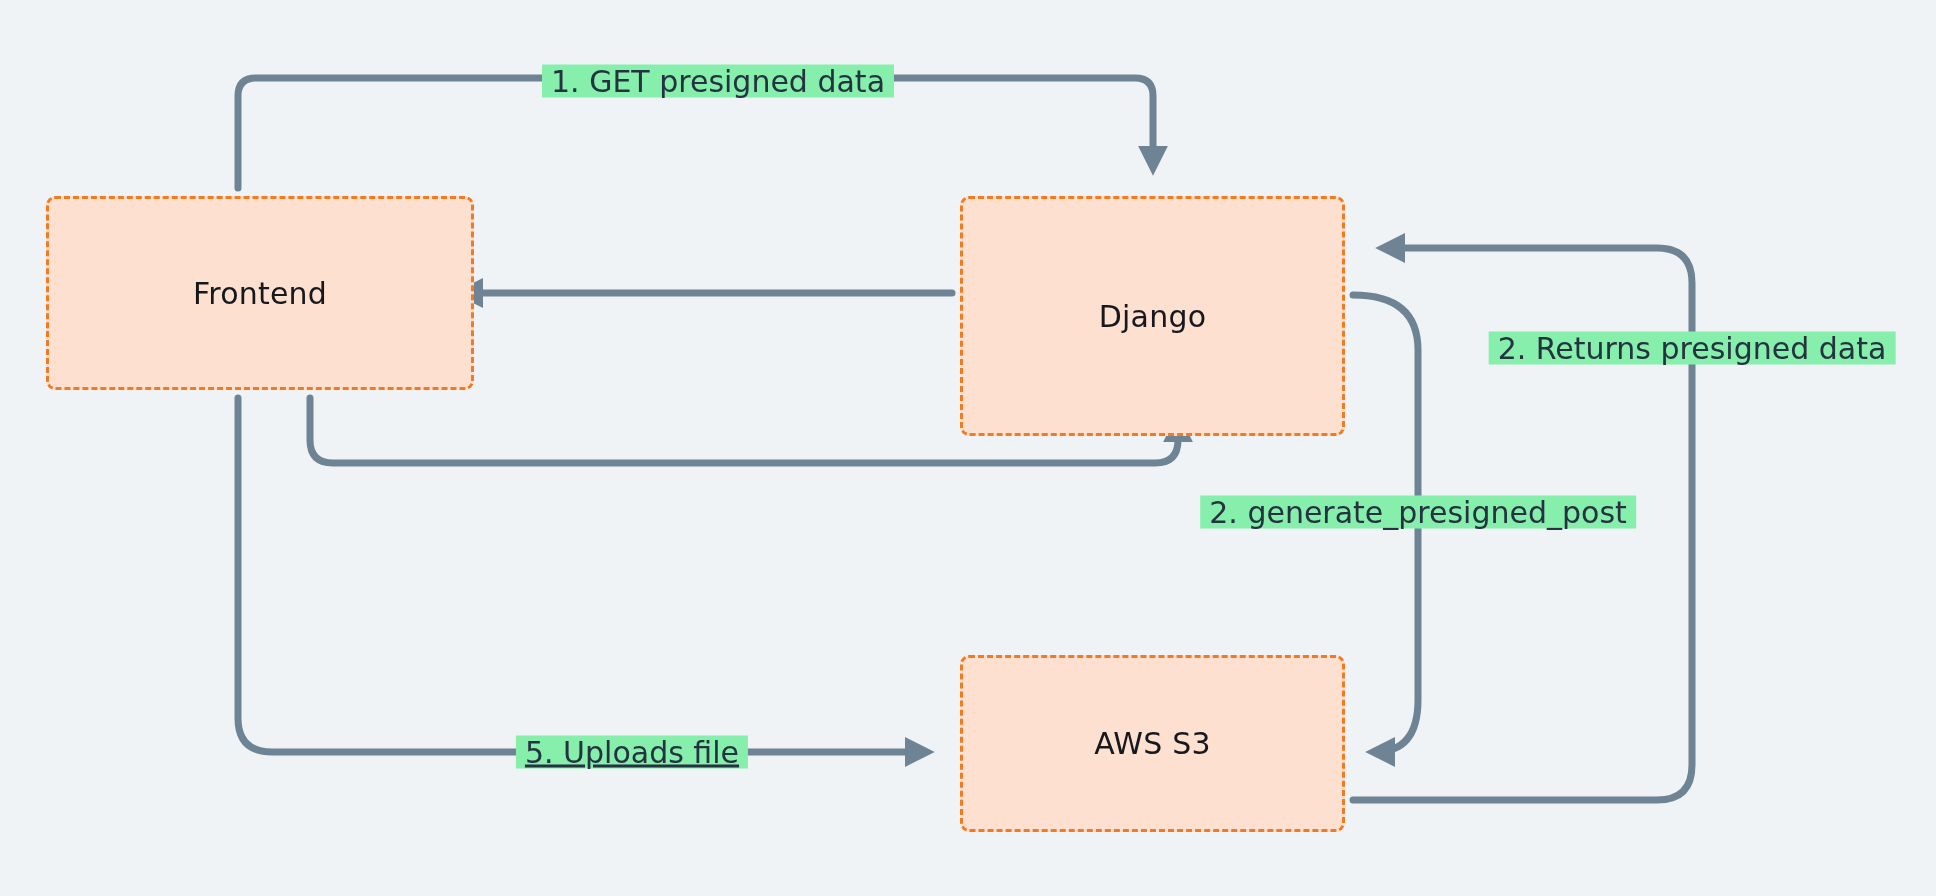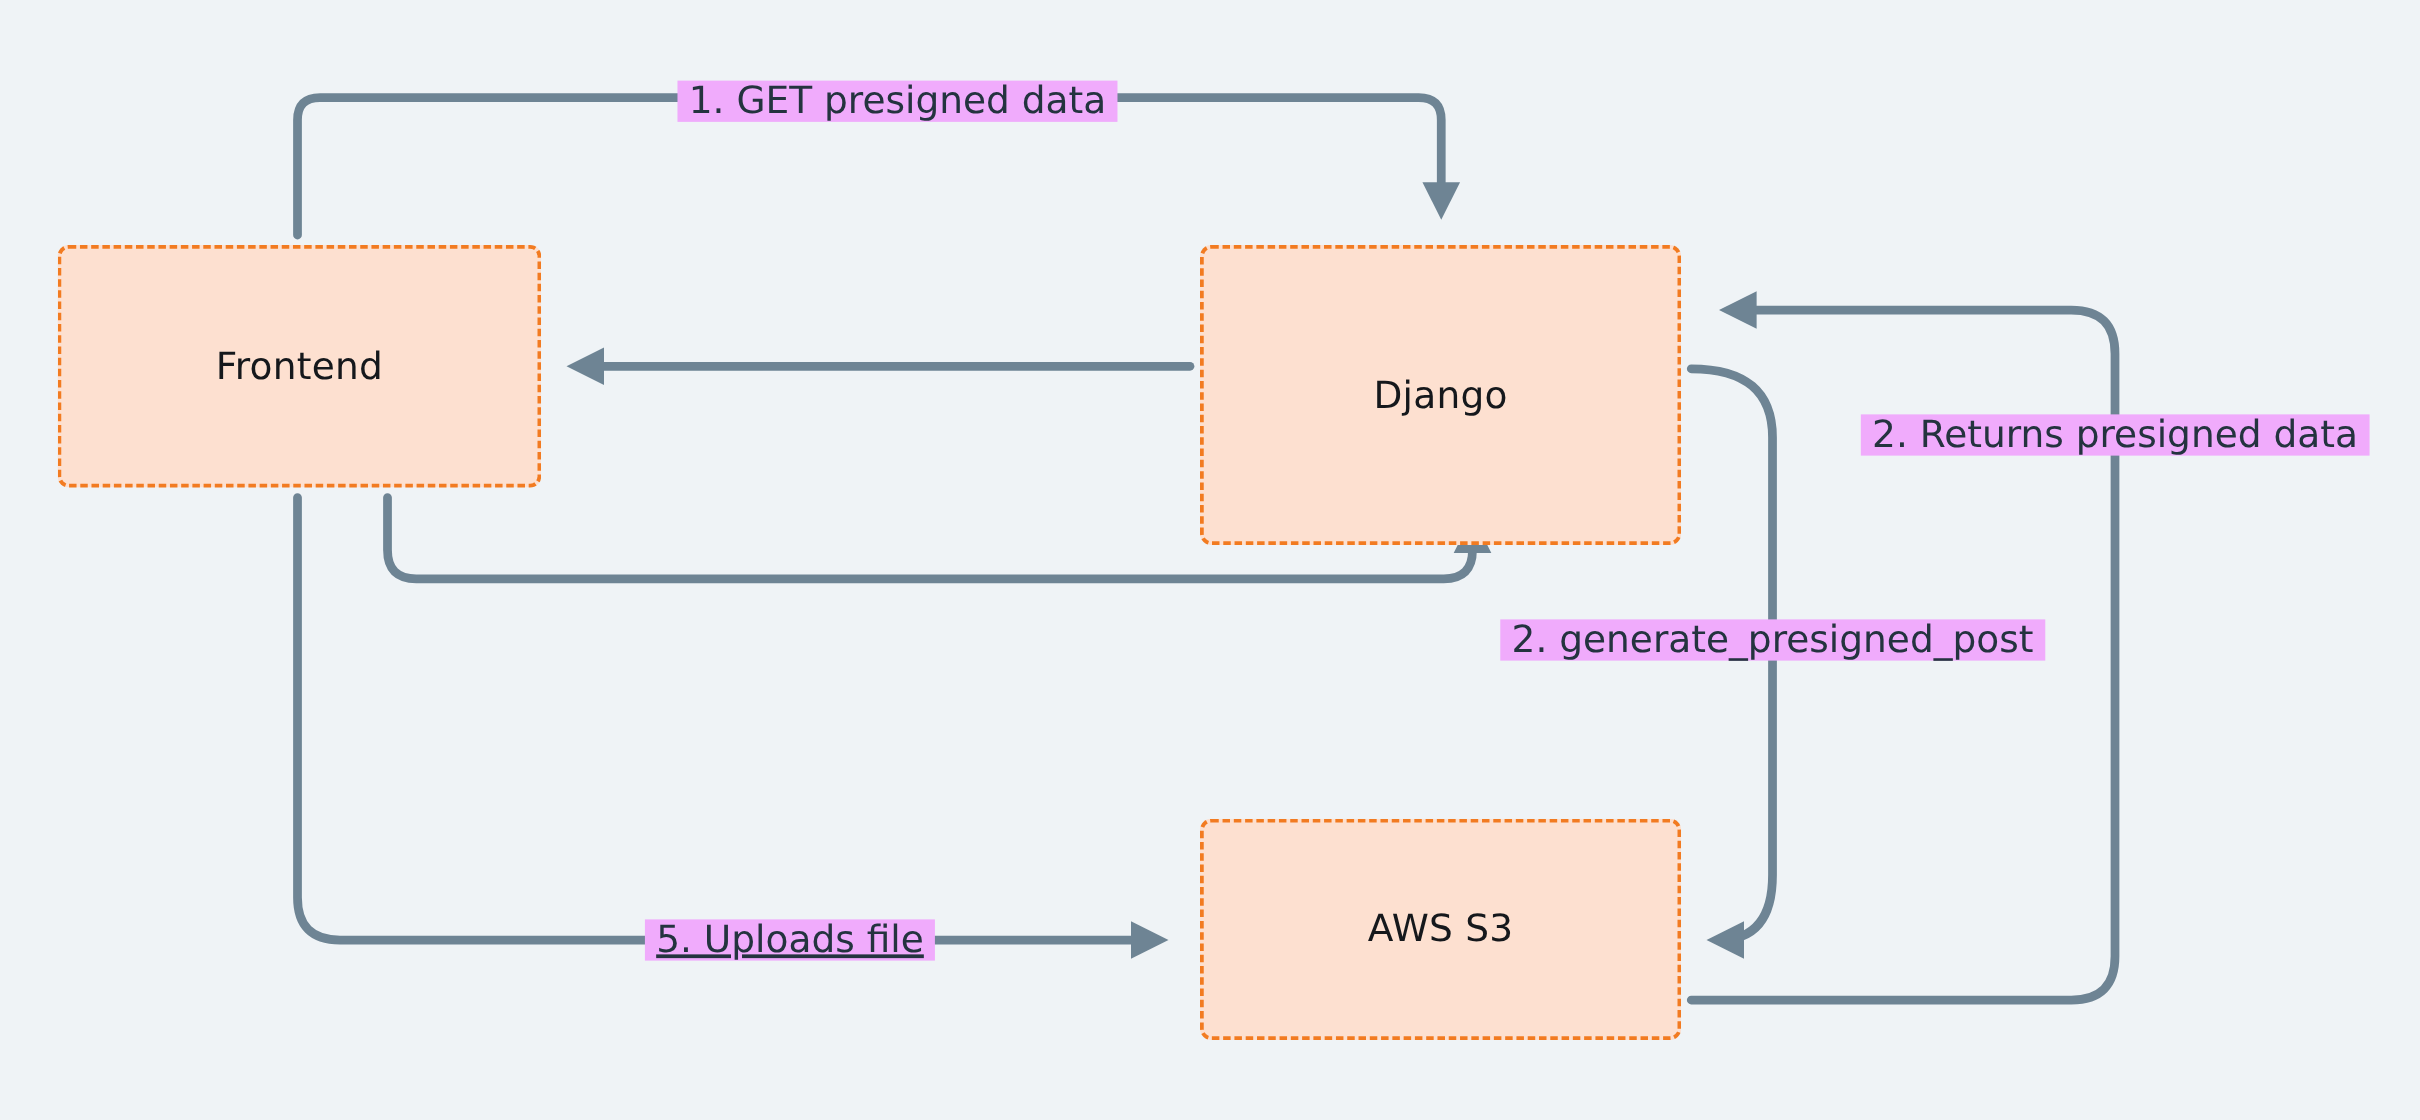--- a/index.html
+++ b/index.html
@@ -35,21 +35,21 @@
     font-size: 30px;
     color: #15181c;
     letter-spacing: 0.2px;
     white-space: pre;
   }
   .edge-label {
     position: absolute;
     font-size: 30px;
     color: #24333f;
     white-space: pre;
-    background: #f0abfc;
+    background: #86efac;
     padding: 0 9px;
     line-height: 1.1;
     transform: translate(-50%, -50%);
   }
 </style>
 </head>
 <body>
 
 <div id="stage">
 
@@ -69,21 +69,21 @@
       <path d="M1353,295 Q1418,295 1418,350 L1418,700 Q1418,752 1375,752" marker-end="url(#ah)"></path>
 
       <path d="M1353,800 L1657,800 Q1692,800 1692,765 L1692,283 Q1692,248 1657,248 L1385,248" marker-end="url(#ah)"></path>
 
       <path d="M238,398 L238,718 Q238,752 272,752 L925,752" marker-end="url(#ah)"></path>
 
       <path d="M310,398 L310,440 Q310,463 333,463 L1155,463 Q1178,463 1178,440 L1178,422" marker-end="url(#ah)"></path>
     </g>
   </svg>
 
-  <div class="node" style="left:46px; top:196px; width:387px; height:194px;">
+  <div class="node" style="left:46px; top:196px; width:428px; height:194px;">
     <span class="node-label">Frontend</span>
   </div>
 
   <div class="node" style="left:960px; top:196px; width:385px; height:240px;">
     <span class="node-label">Django</span>
   </div>
 
   <div class="node" style="left:960px; top:655px; width:385px; height:177px;">
     <span class="node-label">AWS S3</span>
   </div>

